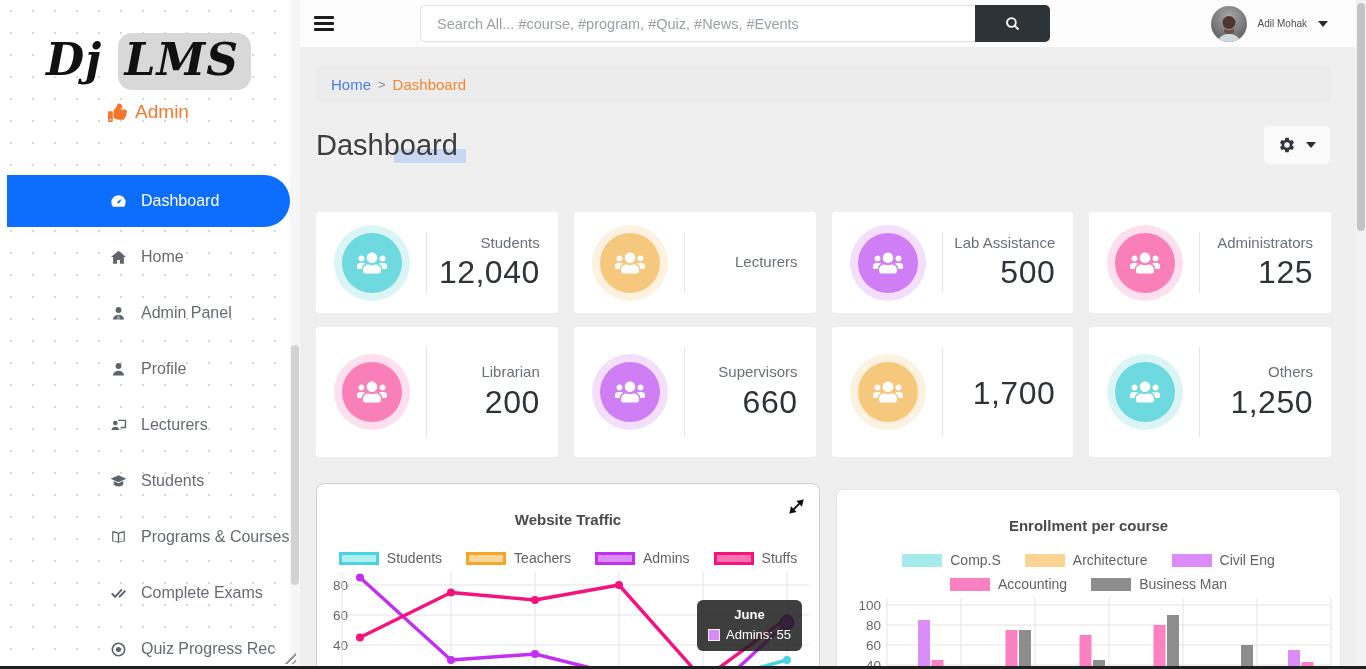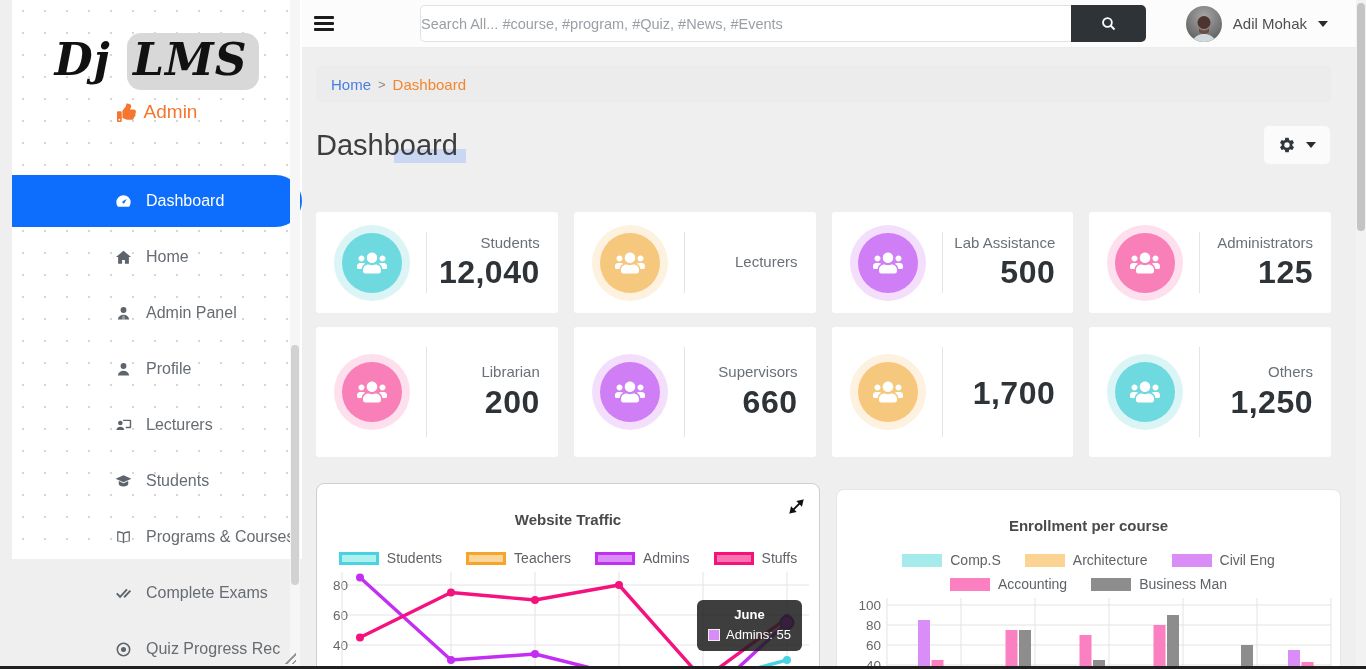--- a/index.html
+++ b/index.html
@@ -1,22 +1,22 @@
 <!DOCTYPE html>
 <html><head>
 <meta charset="utf-8">
 <style>
   * { margin:0; padding:0; box-sizing:border-box; }
   html,body { width:1366px; height:669px; overflow:hidden; background:#efefef;
     font-family:"Liberation Sans", sans-serif; position:relative; }
 
   
-  .sidebar { position:absolute; left:12px; top:0; width:290px; height:559px; background:#fff;
+  .sidebar { position:absolute; left:0; top:0; width:290px; height:669px; background:#fff;
     background-image:radial-gradient(#d6d6d6 1.3px, transparent 1.4px);
-    background-size:22px 22px; z-index:5; }
+    background-size:22px 22px; z-index:5;padding-left:7px; }
   .logo-wrap { padding-top:34px; text-align:center; }
   .logo { font-family:"DejaVu Serif", serif; font-style:italic; font-weight:700;
     font-size:44px; color:#111; letter-spacing:1px; }
   .logo .hl { background:#d8d8d8; border-radius:14px; padding:1px 12px 5px 6px; }
   .admin-row { margin-top:16px; display:flex; align-items:center; justify-content:center; gap:8px; }
   .admin-row svg { width:19px; height:19px; fill:#f5762e; }
   .admin-label { color:#f5762e; font-size:19px; }
   .menu { margin-top:52px; }
   .menu-item { height:52px; margin-bottom:4px; display:flex; align-items:center;
     padding-left:102px; gap:13px; color:#666c72; font-size:16px; cursor:pointer; }
@@ -31,31 +31,31 @@
     background:repeating-linear-gradient(135deg, transparent 0 3px, #9a9a9a 3px 4.5px);
     clip-path:polygon(100% 0, 100% 100%, 0 100%); }
 
   
   .topbar { position:absolute; left:300px; top:0; width:1056px; height:48px; background:#fcfcfc;
     border-bottom:1px solid #ededed; display:flex; align-items:center; z-index:4; }
   .hamburger { margin-left:14px; width:20px; height:15px; display:flex; flex-direction:column;
     justify-content:space-between; cursor:pointer; }
   .hamburger span { display:block; height:2.6px; background:#1c1c1c; border-radius:1px; }
   .search-group { display:flex; margin-left:86px; height:37px; }
-  .search-input { width:651px; height:37px; border:1px solid #e2e2e2; border-right:none;
-    border-radius:5px 0 0 5px; padding:0 0; font-size:14.5px; color:#8b5cf6; background:#fff; outline:none; }
+  .search-input { width:555px; height:37px; border:1px solid #e2e2e2; border-right:none;
+    border-radius:5px 0 0 5px; padding:0 16px; font-size:14.5px; color:#8b5cf6; background:#fff; outline:none; }
   .search-input::placeholder { color:#9aa0a6; }
   .search-btn { width:75px; height:37px; background:#2e3338; border:none; border-radius:0 5px 5px 0;
     display:flex; align-items:center; justify-content:center; cursor:pointer; }
   .search-btn svg { width:17px; height:17px; fill:none; stroke:#fff; stroke-width:2.6; }
   .user-box { margin-left:auto; margin-right:28px; display:flex; align-items:center; gap:11px; cursor:pointer; }
   .avatar { width:36px; height:36px; border-radius:50%; overflow:hidden;
     background:radial-gradient(circle at 50% 30%, #a7a7a7, #5d5d5d 85%); position:relative; }
   .avatar svg { position:absolute; left:0; top:4px; width:36px; height:36px; }
-  .user-name { font-size:15px; color:#4f4f4f; }
+  .user-name { font-size:10px; color:#4f4f4f; }
   .caret { width:0; height:0; border-left:5px solid transparent; border-right:5px solid transparent;
     border-top:6px solid #2b2b2b; }
 
   
   .main { position:absolute; left:300px; top:48px; width:1056px; height:621px; padding:17px 25px 0 16px; }
   .breadcrumb { height:38px; background:#ececec; border-radius:6px; display:flex; align-items:center;
     padding:0 15px; font-size:15px; gap:7px; }
   .bc-home { color:#4a7de0; cursor:pointer; }
   .bc-sep { color:#8a8a8a; font-size:13px; }
   .bc-current { color:#f2862e; }
@@ -72,21 +72,21 @@
   .stats-grid { margin-top:45px; display:grid; grid-template-columns:repeat(4, 1fr);
     grid-template-rows:101px 130px; gap:14px 16px; }
   .stat-card { background:#fff; border-radius:3px; display:flex; align-items:center; padding:12px 18px; }
   .stat-icon-outer { width:76px; height:76px; border-radius:50%; display:flex; align-items:center;
     justify-content:center; flex:0 0 auto; }
   .stat-icon-inner { width:60px; height:60px; border-radius:50%; display:flex; align-items:center; justify-content:center; }
   .stat-icon-inner svg { width:30px; height:30px; fill:#fff; }
   .stat-div { width:1px; align-self:stretch; margin:8px 0 8px 16px; background:#e4e4e4; }
   .stat-text { flex:1; text-align:right; }
   .stat-label { font-size:15px; color:#6a7076; line-height:1.25; }
-  .stat-value { font-size:32px; color:#2e3338; font-weight:700; letter-spacing:0.5px; margin-top:2px; }
+  .stat-value { font-size:32px; color:#2e3338; font-weight:400; letter-spacing:0.5px; margin-top:2px; }
 
   
   .charts-row { margin-top:26px; display:grid; grid-template-columns:504px 505px; gap:16px; }
   .chart-card { position:relative; background:#fff; border-radius:8px; height:330px; overflow:hidden; }
   .chart-card.left { border:1px solid #cfcfcf; }
   .chart-card.right { border:1px solid #e6e6e6; margin-top:6px; }
   .chart-svg { position:absolute; left:0; top:0; z-index:0; }
   .chart-title { position:relative; z-index:1; text-align:center; margin-top:27px;
     font-size:15px; font-weight:700; color:#4a4a4a; }
   .legend { position:relative; z-index:1; display:flex; justify-content:center; align-items:center;

